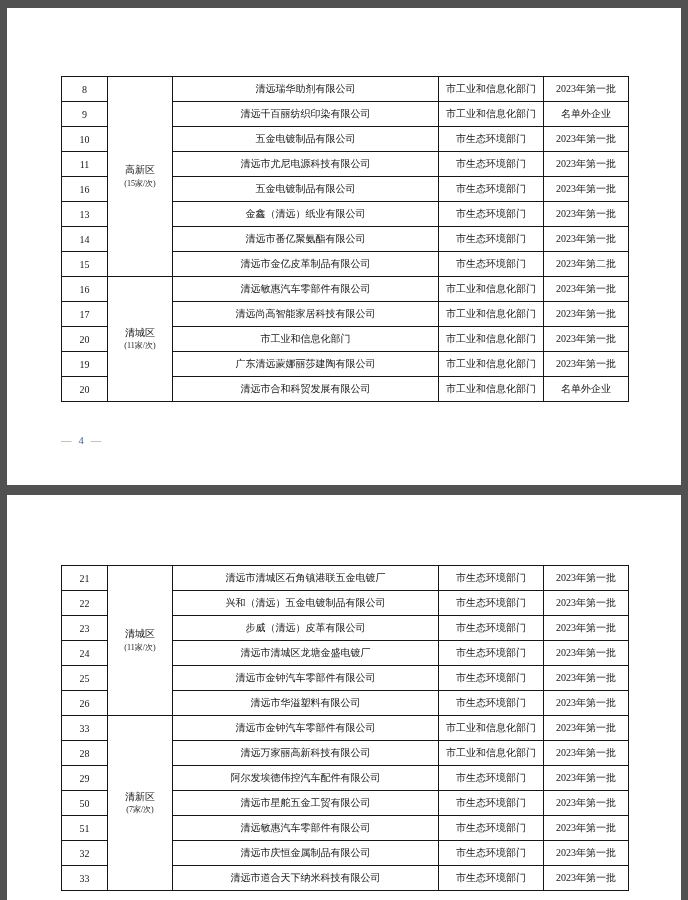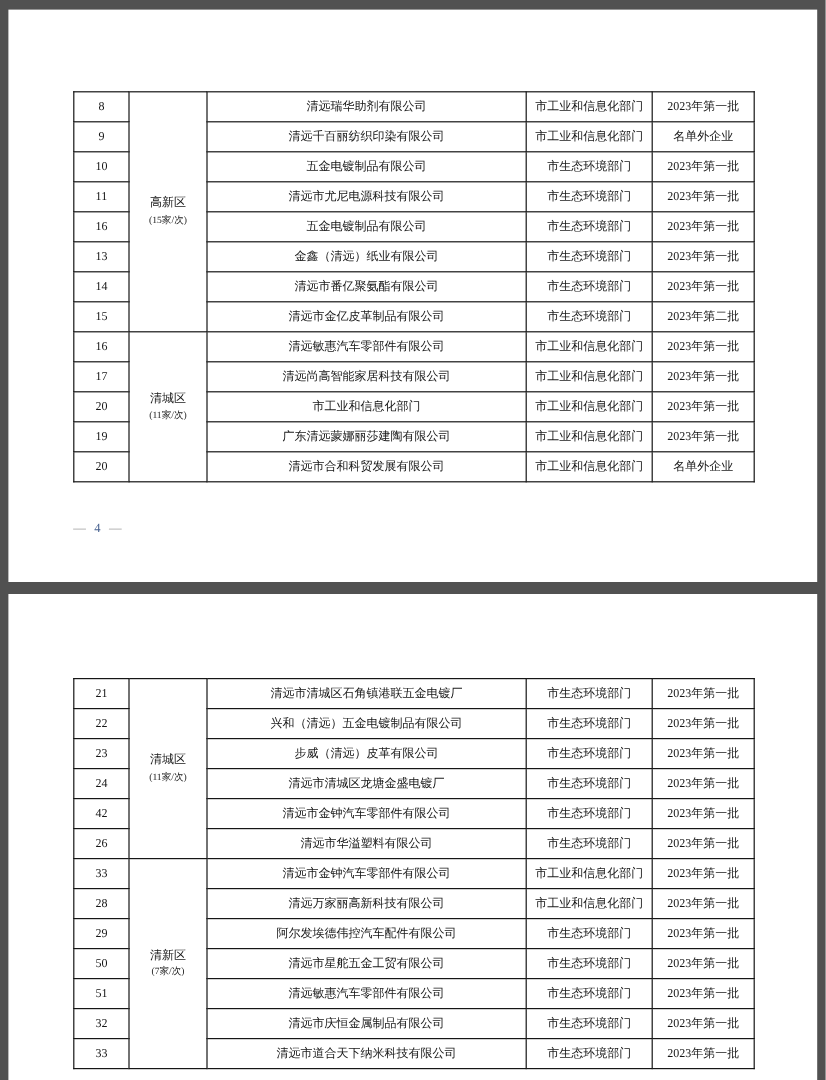--- a/index.html
+++ b/index.html
@@ -186,21 +186,21 @@
           <td>市生态环境部门</td>
           <td>2023年第一批</td>
         </tr>
         <tr>
           <td>24</td>
           <td>清远市清城区龙塘金盛电镀厂</td>
           <td>市生态环境部门</td>
           <td>2023年第一批</td>
         </tr>
         <tr>
-          <td>42</td>
+          <td>25</td>
           <td>清远市金钟汽车零部件有限公司</td>
           <td>市生态环境部门</td>
           <td>2023年第一批</td>
         </tr>
         <tr>
           <td>26</td>
           <td>清远市华溢塑料有限公司</td>
           <td>市生态环境部门</td>
           <td>2023年第一批</td>
         </tr>

